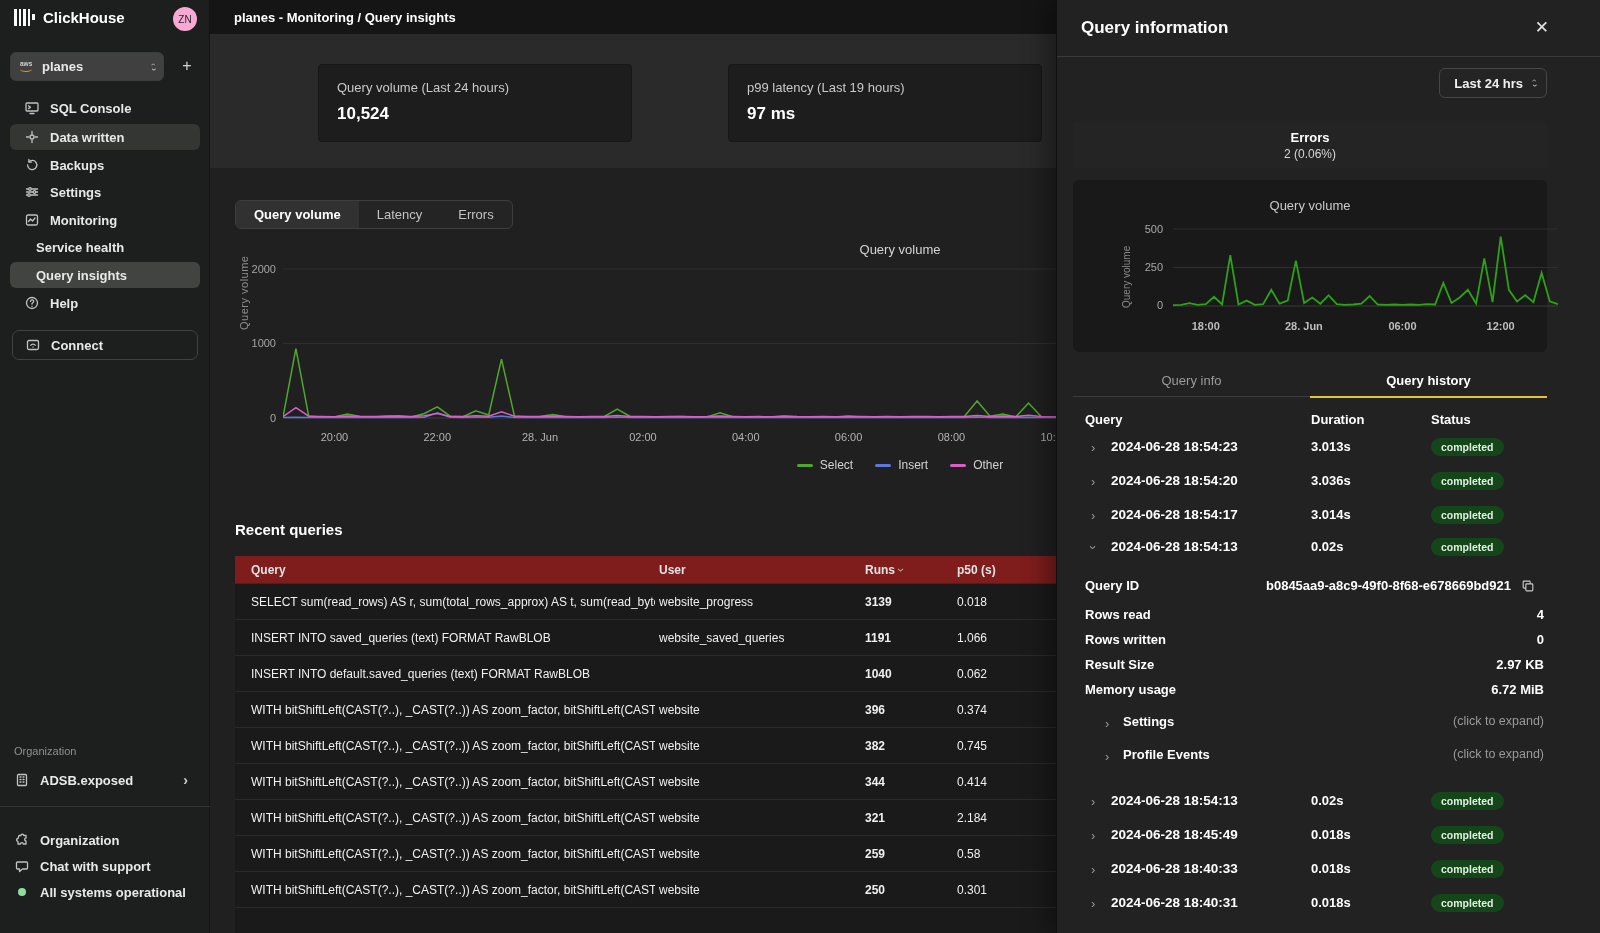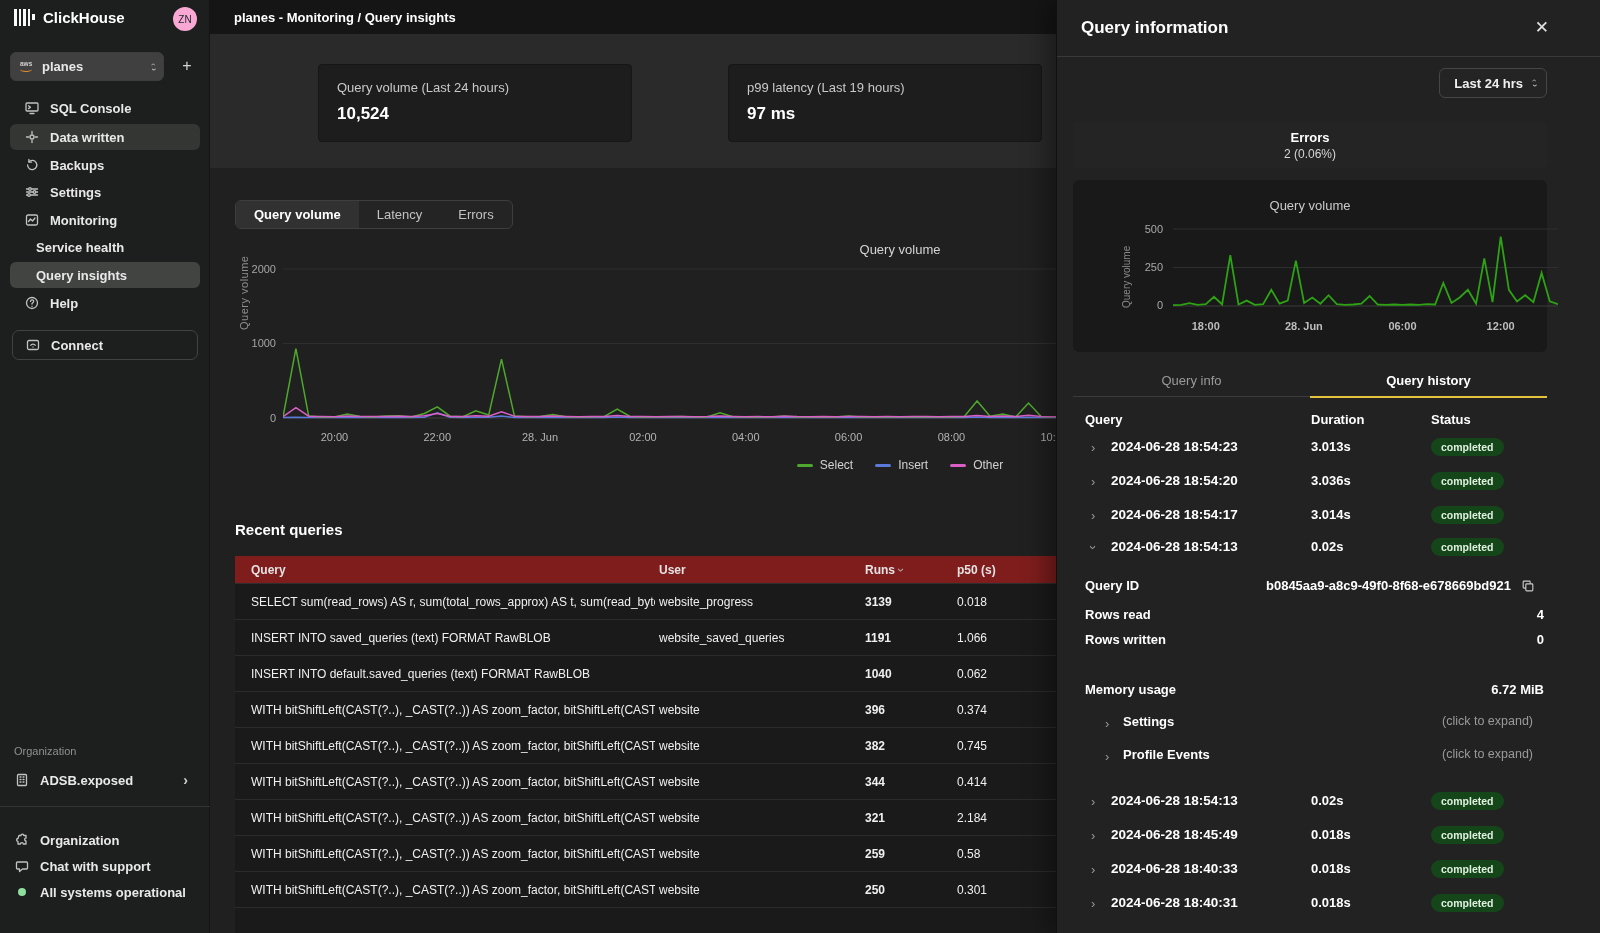--- a/index.html
+++ b/index.html
@@ -136,21 +136,21 @@
   .badge { background:#15461a; color:#dff0df; font-size:10.5px; font-weight:600;
     padding:3px 10px; border-radius:10px; }
   .drow { position:absolute; left:0; width:544px; height:18px; }
   .drow .dl { position:absolute; left:28px; font-size:13px; font-weight:600; color:#fff; }
   .drow .dv { position:absolute; right:57px; font-size:13px; font-weight:600; color:#fff; }
   .drow .dv.withcopy { right:90px; }
   .copy-ic { position:absolute; right:66px; top:1px; width:14px; height:14px; }
   .exp { position:absolute; left:0; width:544px; height:20px; }
   .exp .chev { position:absolute; left:48px; top:2px; color:#9a9a9a; font-size:13px; }
   .exp .el { position:absolute; left:66px; font-size:13px; font-weight:600; color:#fff; }
-  .exp .hint { position:absolute; right:68px; font-size:12.5px; color:#9a9a9a; }
+  .exp .hint { position:absolute; right:57px; font-size:12.5px; color:#9a9a9a; }
 </style>
 </head>
 <body>
 
 <div id="sidebar">
   <div class="logo-row">
     <span class="ch-bars">
       <span></span>
         <span></span>
         <span></span>
@@ -479,20 +479,24 @@
       </svg>
   </div>
   <div class="drow" style="top:607px">
     <span class="dl">Rows read</span>
     <span class="dv">4</span>
   </div>
   <div class="drow" style="top:632px">
     <span class="dl">Rows written</span>
     <span class="dv">0</span>
   </div>
+  <div class="drow" style="top:657px">
+    <span class="dl">Result Size</span>
+    <span class="dv">2.97 KB</span>
+  </div>
   <div class="drow" style="top:682px">
     <span class="dl">Memory usage</span>
     <span class="dv">6.72 MiB</span>
   </div>
 
   <div class="exp" style="top:714px">
     <span class="chev">›</span>
     <span class="el">Settings</span>
     <span class="hint">(click to expand)</span>
   </div>

